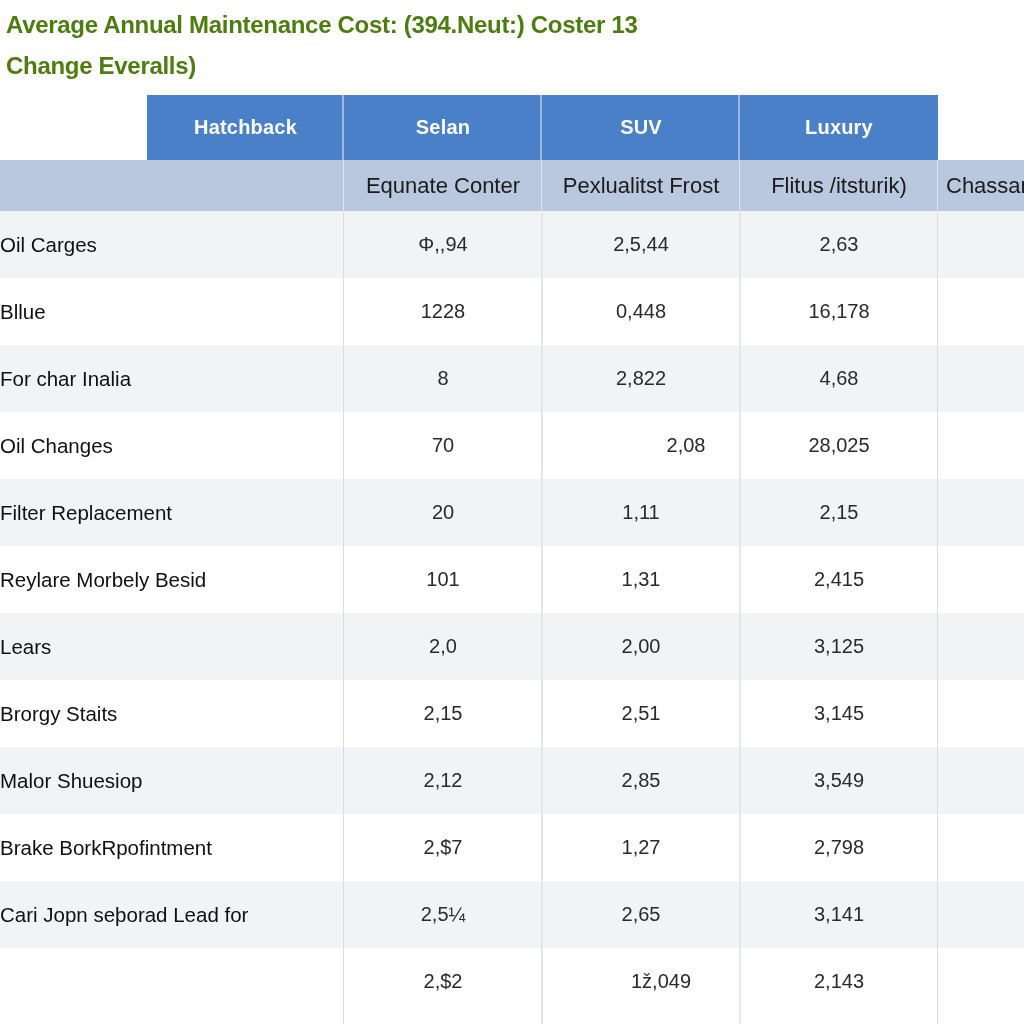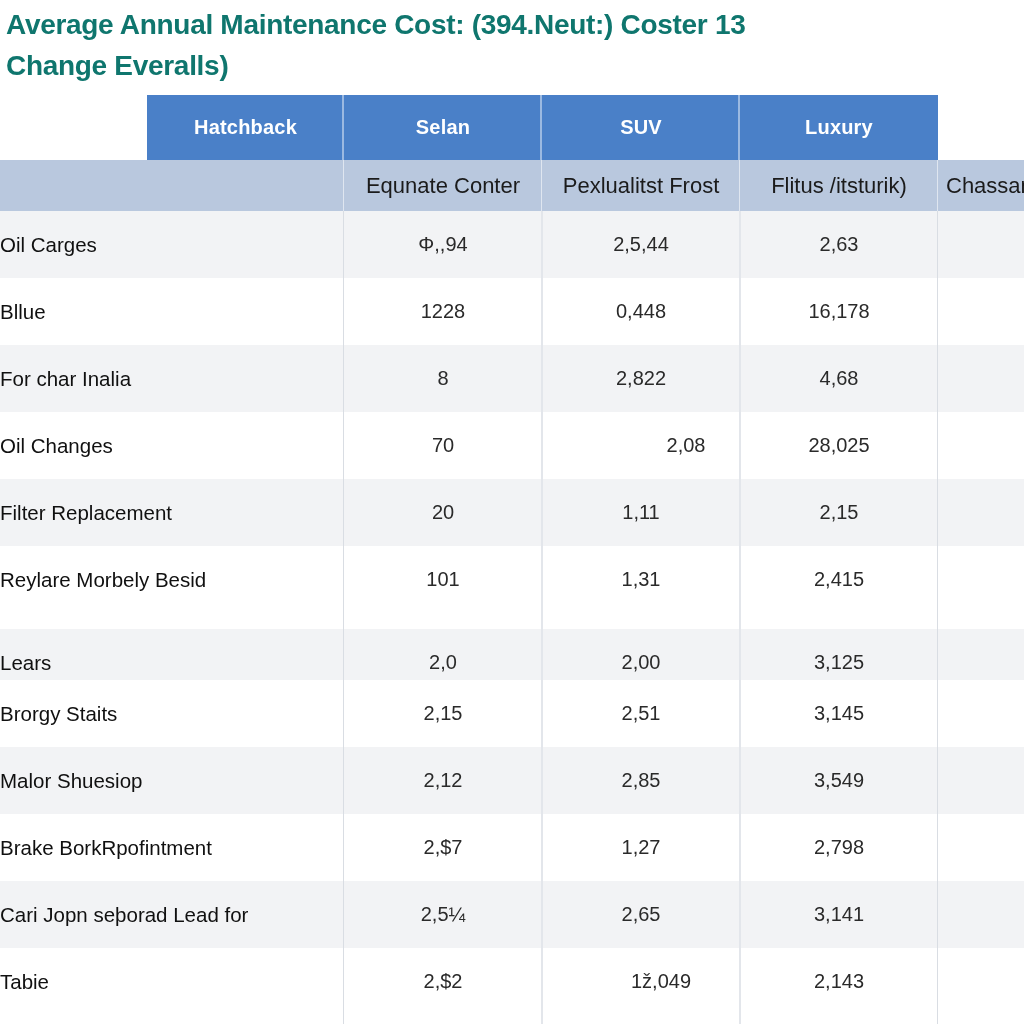--- a/index.html
+++ b/index.html
@@ -25,23 +25,23 @@
   
   .title-block {
     position: absolute;
     left: 6px;
     top: 4px;
     width: 860px;
   }
   .title-text {
     font-family: "Liberation Sans", sans-serif;
     font-weight: bold;
-    font-size: 28px;
+    font-size: 24px;
     line-height: 41px;
-    color: #0f766e;
+    color: #4d7c0f;
     letter-spacing: -0.3px;
     white-space: pre-wrap;
   }
 
   
   .table-area {
     position: absolute;
     left: 0;
     top: 95px;
     width: 1024px;
@@ -219,21 +219,21 @@
           <div class="cell num" style="left: 740px; width: 198px;">2,15</div>
           <div class="cell num" style="left: 938px; width: 120px;"></div>
         </div>
         <div class="row even" style="top: 335px;">
           <div class="cell label" style="left: 0px; width: 344px;">Reylare Morbely Besid</div>
           <div class="cell num" style="left: 344px; width: 198px;">101</div>
           <div class="cell num" style="left: 542px; width: 198px;">1,31</div>
           <div class="cell num" style="left: 740px; width: 198px;">2,415</div>
           <div class="cell num" style="left: 938px; width: 120px;"></div>
         </div>
-        <div class="row odd" style="top: 418px; text-align: center;">
+        <div class="row odd" style="top: 402px; text-align: center;">
           <div class="cell label" style="left: 0px; width: 344px;">Lears</div>
           <div class="cell num" style="left: 344px; width: 198px;">2,0</div>
           <div class="cell num" style="left: 542px; width: 198px;">2,00</div>
           <div class="cell num" style="left: 740px; width: 198px;">3,125</div>
           <div class="cell num" style="left: 938px; width: 120px;"></div>
         </div>
         <div class="row even" style="top: 469px;">
           <div class="cell label" style="left: 0px; width: 344px;">Brorgy Staits</div>
           <div class="cell num" style="left: 344px; width: 198px;">2,15</div>
           <div class="cell num" style="left: 542px; width: 198px;">2,51</div>
@@ -255,21 +255,20 @@
           <div class="cell num" style="left: 938px; width: 120px;"></div>
         </div>
         <div class="row odd" style="top: 670px;">
           <div class="cell label" style="left: 0px; width: 344px;">Cari Jopn seþorad Lead for</div>
           <div class="cell num" style="left: 344px; width: 198px;">2,5¼</div>
           <div class="cell num" style="left: 542px; width: 198px;">2,65</div>
           <div class="cell num" style="left: 740px; width: 198px;">3,141</div>
           <div class="cell num" style="left: 938px; width: 120px;"></div>
         </div>
         <div class="row even" style="top: 737px;">
-          <div class="cell label" style="left: 0px; width: 344px;">Tabie</div>
           <div class="cell num" style="left: 344px; width: 198px;">2,$2</div>
           <div class="cell num" style="left: 542px; width: 198px; padding-left: 20px;">1ž,049</div>
           <div class="cell num" style="left: 740px; width: 198px;">2,143</div>
           <div class="cell num" style="left: 938px; width: 120px;"></div>
         </div>
       </div>
 
     <div class="vline" style="left:343px;top:116px;height:813px;"></div>
     <div class="vline wide" style="left:541px;top:116px;height:813px;"></div>
     <div class="vline wide" style="left:739px;top:116px;height:813px;"></div>

